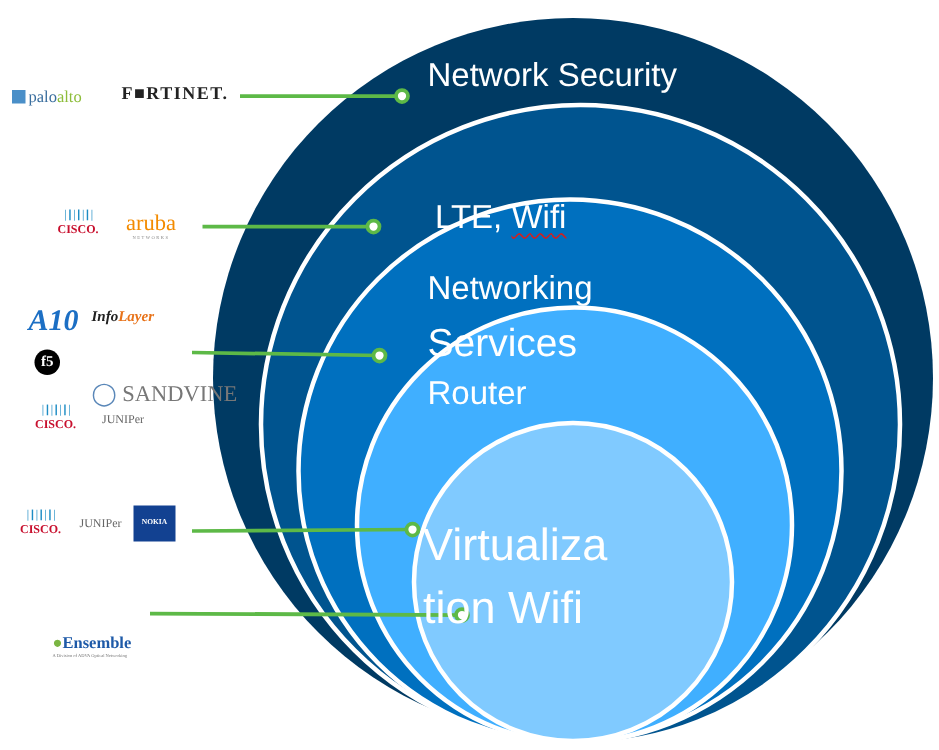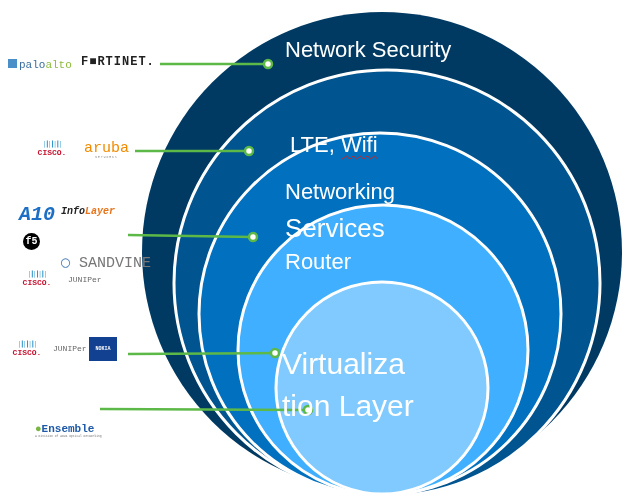--- a/index.html
+++ b/index.html
@@ -1,19 +1,19 @@
 <!DOCTYPE html>
 <html><head>
 <meta charset="utf-8">
 <style>
   html, body { margin: 0; padding: 0; background: #ffffff; }
   body { width: 626px; height: 500px; position: relative; overflow: hidden; font-family: "DejaVu Sans", sans-serif; }
   #diagram { position: absolute; left: 0; top: 0; width: 626px; height: 500px; }
   .layer-label { position: absolute; color: #ffffff; text-align: left; font-family: "Liberation Sans", sans-serif; white-space: nowrap; }
-  .logo { position: absolute; font-family: Liberation Mono, monospace; white-space: nowrap; }
+  .logo { position: absolute; font-family: Liberation Serif, serif; white-space: nowrap; }
   .squiggle { text-decoration: underline wavy #d02020; text-decoration-thickness: 1px; text-underline-offset: 3px; }
 </style>
 </head>
 <body>
 
 <svg id="diagram" width="626" height="500" viewBox="0 0 626 500">
   <circle id="c1" cx="382" cy="252" r="240" stroke="#ffffff" stroke-width="0" fill="#003a63"></circle>
   <circle id="c2" cx="387" cy="283" r="213" stroke="#ffffff" stroke-width="3" fill="#00548f"></circle>
   <circle id="c3" cx="380" cy="314" r="181" stroke="#ffffff" stroke-width="3" fill="#0070bf"></circle>
   <circle id="c4" cx="383" cy="350" r="145" stroke="#ffffff" stroke-width="3" fill="#40afff"></circle>
@@ -30,21 +30,21 @@
   <line id="l5" x1="100" y1="409" x2="308" y2="410" stroke-width="2.5" stroke="#5db947"></line>
   <circle id="d5" cx="308" cy="410" r="4" fill="#ffffff" stroke-width="2.5" stroke="#5db947"></circle>
 </svg>
 
 <div class="layer-label" style="left:285px; top:37px; width:200px; font-size:22px;">Network Security</div>
 <div class="layer-label" style="left:290px; top:96px; width:190px; font-size:22px;margin-top:36px;"><span>LTE, </span><span class="squiggle">Wifi</span></div>
 <div class="layer-label" style="left:285px; top:179px; width:200px; font-size:22px;">Networking</div>
 <div class="layer-label" style="left:285px; top:213px; width:200px; font-size:26px;">Services</div>
 <div class="layer-label" style="left:285px; top:249px; width:200px; font-size:22px;">Router</div>
 <div class="layer-label" style="left:282px; top:347px; width:200px; font-size:30px;">Virtualiza</div>
-<div class="layer-label" style="left:282px; top:389px; width:200px; font-size:30px;">tion Layer</div>
+<div class="layer-label" style="left:282px; top:389px; width:200px; font-size:30px;">tion Wifi</div>
 
 <div class="logo" style="left:8px; top:55px; height:16px;">
   <span style="display:inline-block; width:9px; height:9px; background:#4a8fc8; vertical-align:middle; margin-right:2px;"></span><span style="font-size:11px; color:#3a6e9e;">palo</span><span style="font-size:11px; color:#8dbd3a;">alto</span>
 </div>
 <div class="logo" style="left:69px; top:55px; font-size:12px; font-weight:bold; color:#222; letter-spacing:1px;margin-left:12px;">F■RTINET.</div>
 
 <div class="logo" style="left:32px; top:141px; text-align:center; width:40px;">
   <div style="font-size:6px; color:#1d8cc4; line-height:7px; letter-spacing:-1px;">│┃│┃│┃│</div>
   <div style="font-size:8px; font-weight:bold; color:#c8102e; line-height:10px;">CISCO.</div>
 </div>

